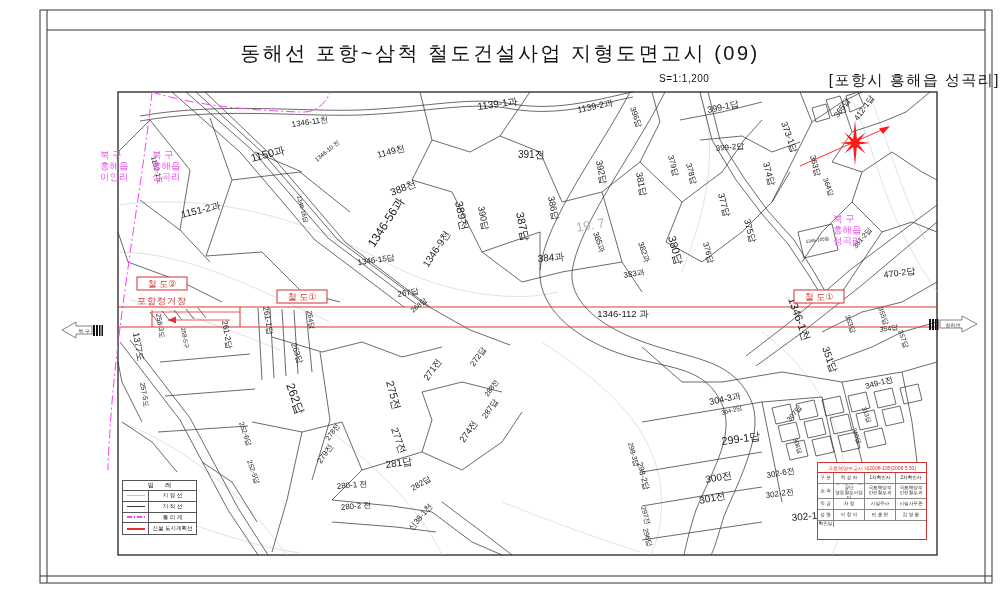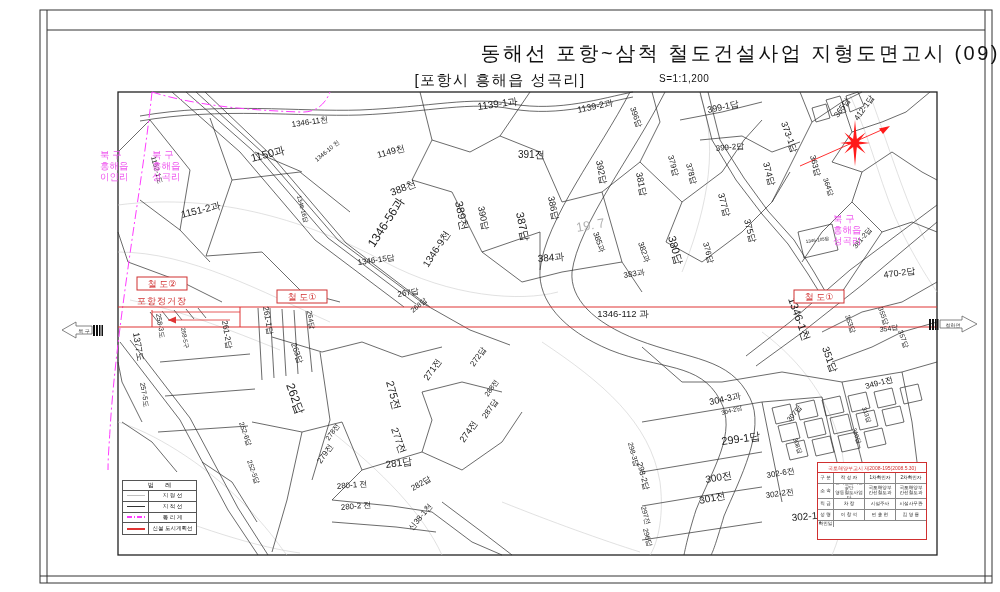--- a/index.html
+++ b/index.html
@@ -1,22 +1,22 @@
 <!DOCTYPE html>
 <html><head>
 <meta charset="utf-8">
 <style>
   html,body{margin:0;padding:0;background:#fff;}
   .sheet{position:relative;width:1000px;height:592px;background:#fff;overflow:hidden;
          font-family:"Liberation Sans","DejaVu Sans",sans-serif;color:#111;}
   .sheet svg{position:absolute;left:0;top:0;
          font-family:"Liberation Sans","DejaVu Sans",sans-serif;}
-  .title{position:absolute;top:40px;left:0;right:0;text-align:right;
+  .title{position:absolute;top:40px;left:0;right:0;text-align:center;
          font-size:20px;letter-spacing:2.5px;font-weight:500;white-space:nowrap;}
-  .subtitle{position:absolute;top:71px;left:0;right:0;text-align:center;
+  .subtitle{position:absolute;top:71px;left:0;right:0;text-align:right;
          font-size:15px;letter-spacing:1.5px;white-space:nowrap;}
   .scale{position:absolute;top:73px;left:659px;font-size:10px;letter-spacing:.5px;}
 
   
   .legend{position:absolute;left:122px;top:480px;width:75px;height:55px;
           background:#fff;border:1px solid #555;box-sizing:border-box;
           display:grid;grid-template-columns:26px 1fr;grid-template-rows:10px 1fr 1fr 1fr 1fr;}
   .lg-hdr{grid-column:1/3;display:flex;align-items:center;justify-content:center;
           font-size:6px;letter-spacing:5px;padding-left:5px;border-bottom:1px solid #555;}
   .lg-sample{display:flex;align-items:center;justify-content:center;

